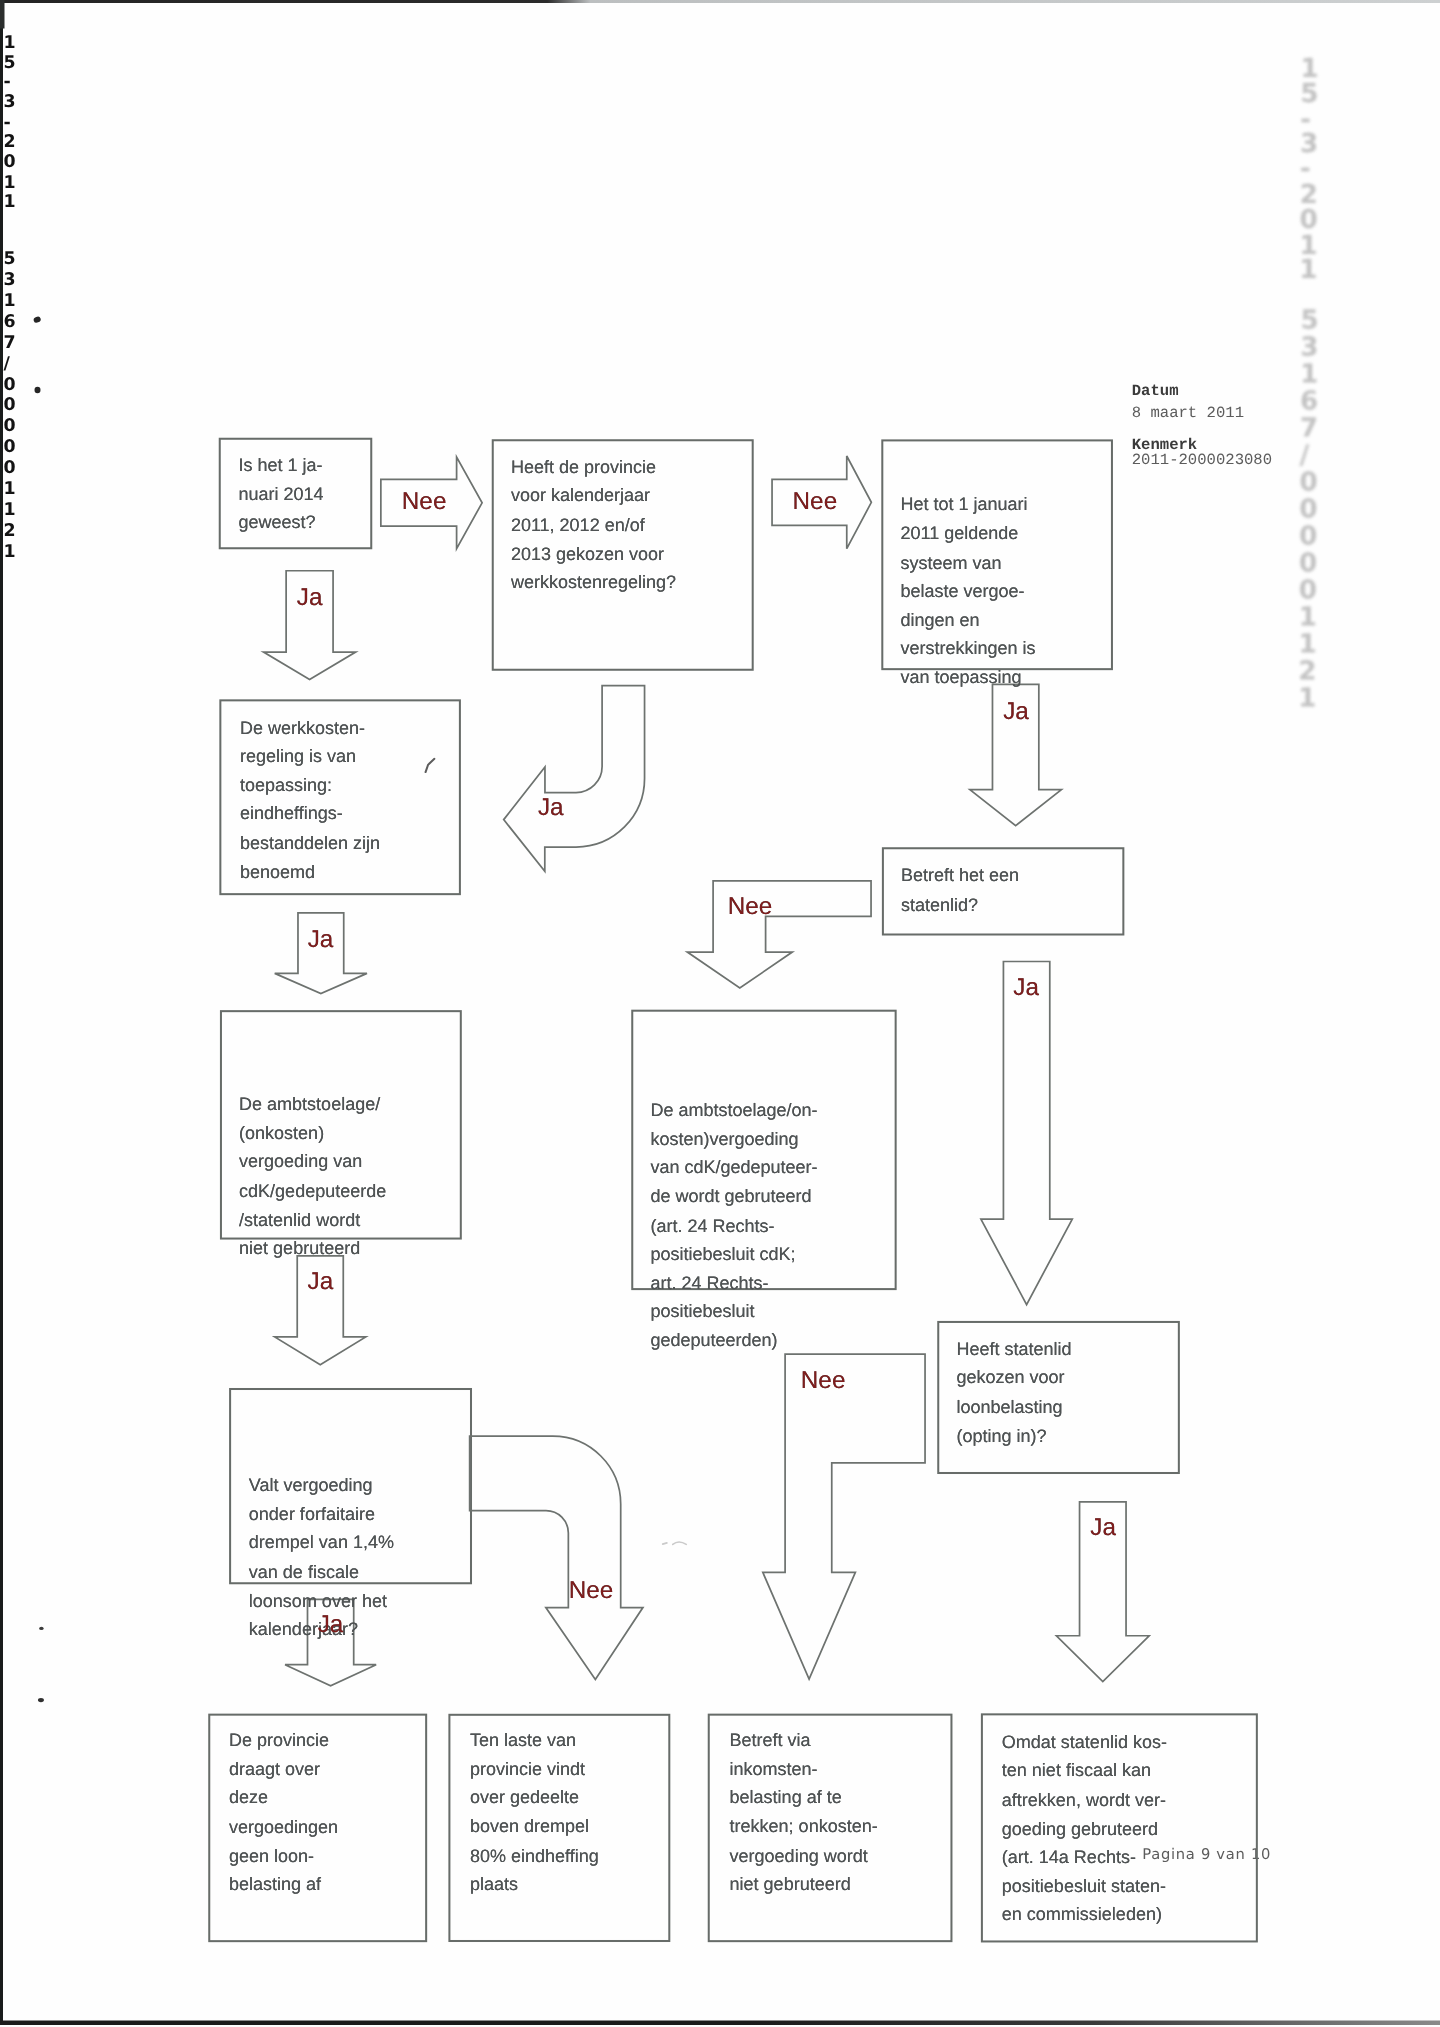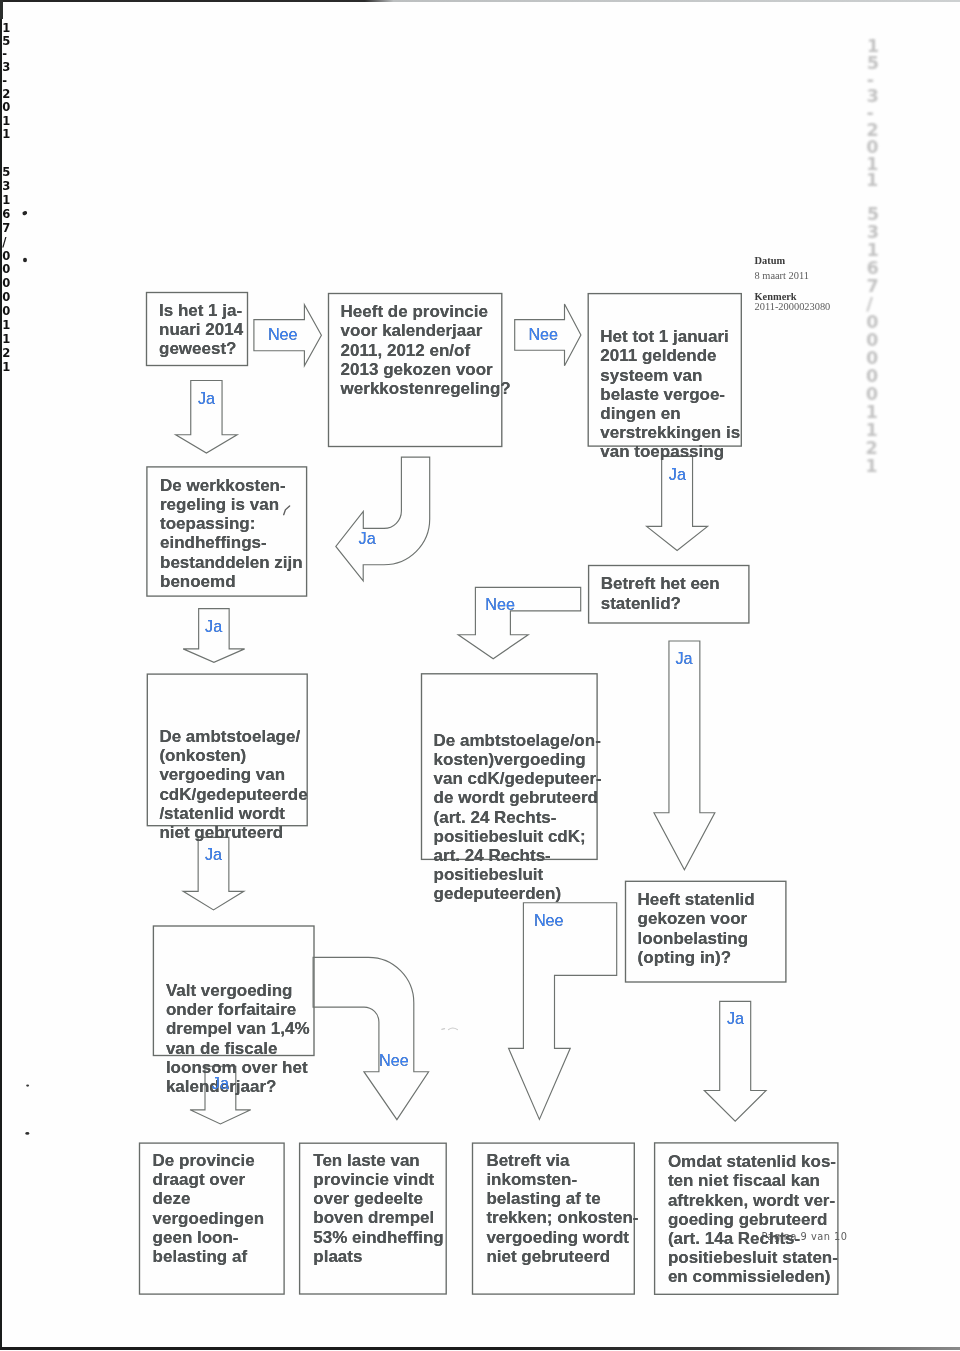--- a/index.html
+++ b/index.html
@@ -23,34 +23,34 @@
          line-height:13.3px;color:#131313;text-align:left;
          -webkit-font-smoothing:antialiased;transform:translateZ(0);}
   .strip span{display:block;height:inherit;}
   .ghost{position:absolute;left:866.5px;width:30px;
          font-family:"DejaVu Sans", sans-serif;font-weight:bold;font-size:17.5px;
          color:#bdbdbd;text-align:left;
          transform:rotate(0.35deg);transform-origin:0 0;
          filter:blur(1.0px);opacity:.92;
          -webkit-font-smoothing:antialiased;}
   .ghost span{display:block;height:inherit;}
-  .meta{position:absolute;left:754.5px;font-family:Liberation Serif, serif;font-size:10.4px;
+  .meta{position:absolute;left:754.5px;font-family:Liberation Mono, monospace;font-size:10.4px;
         line-height:10.4px;color:#5c5c5c;-webkit-font-smoothing:antialiased;transform:translateZ(0);}
   .meta.lbl{font-weight:bold;color:#3b3b3b;}
   .footer{position:absolute;left:761.5px;top:1232px;font-family:"DejaVu Sans", sans-serif;font-size:9.8px;
           line-height:9.8px;color:#5c5c5c;letter-spacing:.48px;
           -webkit-font-smoothing:antialiased;transform:translateZ(0);}
   svg#chart{position:absolute;left:0;top:0;width:960px;height:1351px;}
   #chartwrap{position:absolute;left:0;top:0;width:960px;height:1351px;}
   .nodebox{fill:none;stroke:#676c69;stroke-width:1.35;}
   .arrow{fill:none;stroke:#6d726f;stroke-width:1.15;stroke-linejoin:miter;}
-  .ntext{position:absolute;font-size:17px;line-height:19.2px;color:#4f5354;white-space:pre;
+  .ntext{position:absolute;font-size:12px;line-height:19.2px;color:#4f5354;white-space:pre;
          text-shadow:0 0 0.35px rgba(70,74,75,.9);
-         -webkit-font-smoothing:antialiased;transform:translateZ(0);font-weight:bold;}
-  .elab{position:absolute;font-size:16.2px;line-height:19.2px;color:#3b82f6;
+         -webkit-font-smoothing:antialiased;transform:translateZ(0);}
+  .elab{position:absolute;font-size:16.2px;line-height:19.2px;color:#7f1d1d;
          text-shadow:0 0 0.35px rgba(70,74,75,.9);
          -webkit-font-smoothing:antialiased;transform:translateZ(0);}
 </style>
 </head>
 <body>
 
 <div id="page">
   <div class="edge-top"></div>
   <div class="edge-left"></div>
   <div class="edge-left-top"></div>
@@ -211,21 +211,21 @@
       <div class="ntext" style="left: 152.6px; top: 1151px; width: 131px;">De provincie
 draagt over
 deze
 vergoedingen
 geen loon-
 belasting af</div>
       <div class="ntext" style="left: 313.3px; top: 1150.7px; width: 132.4px;">Ten laste van
 provincie vindt
 over gedeelte
 boven drempel
-53% eindheffing
+80% eindheffing
 plaats</div>
       <div class="ntext" style="left: 486.4px; top: 1150.8px; width: 147.4px;">Betreft via
 inkomsten-
 belasting af te
 trekken; onkosten-
 vergoeding wordt
 niet gebruteerd</div>
       <div class="ntext" style="left: 667.9px; top: 1152.2px; width: 169.5px;">Omdat statenlid kos-
 ten niet fiscaal kan
 aftrekken, wordt ver-

